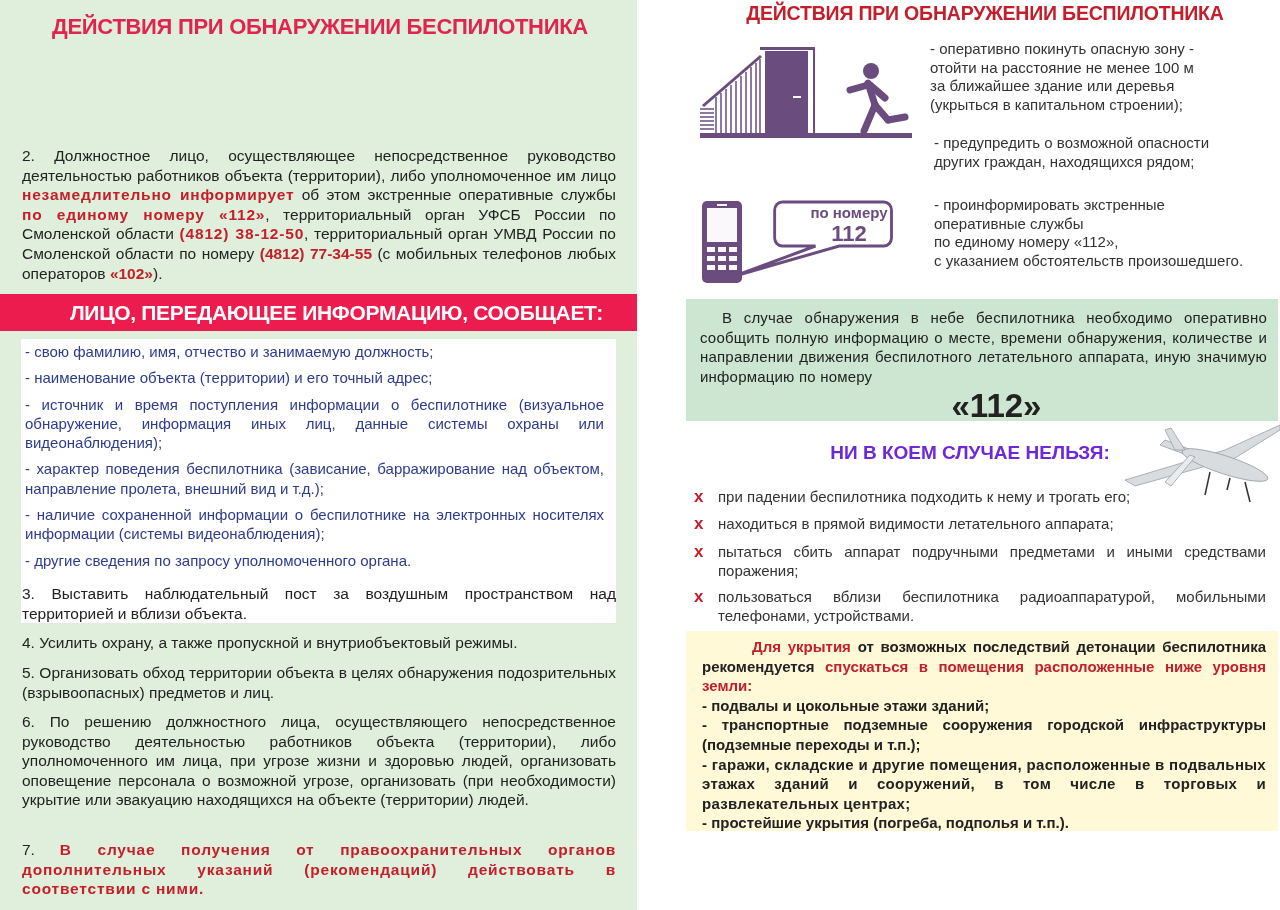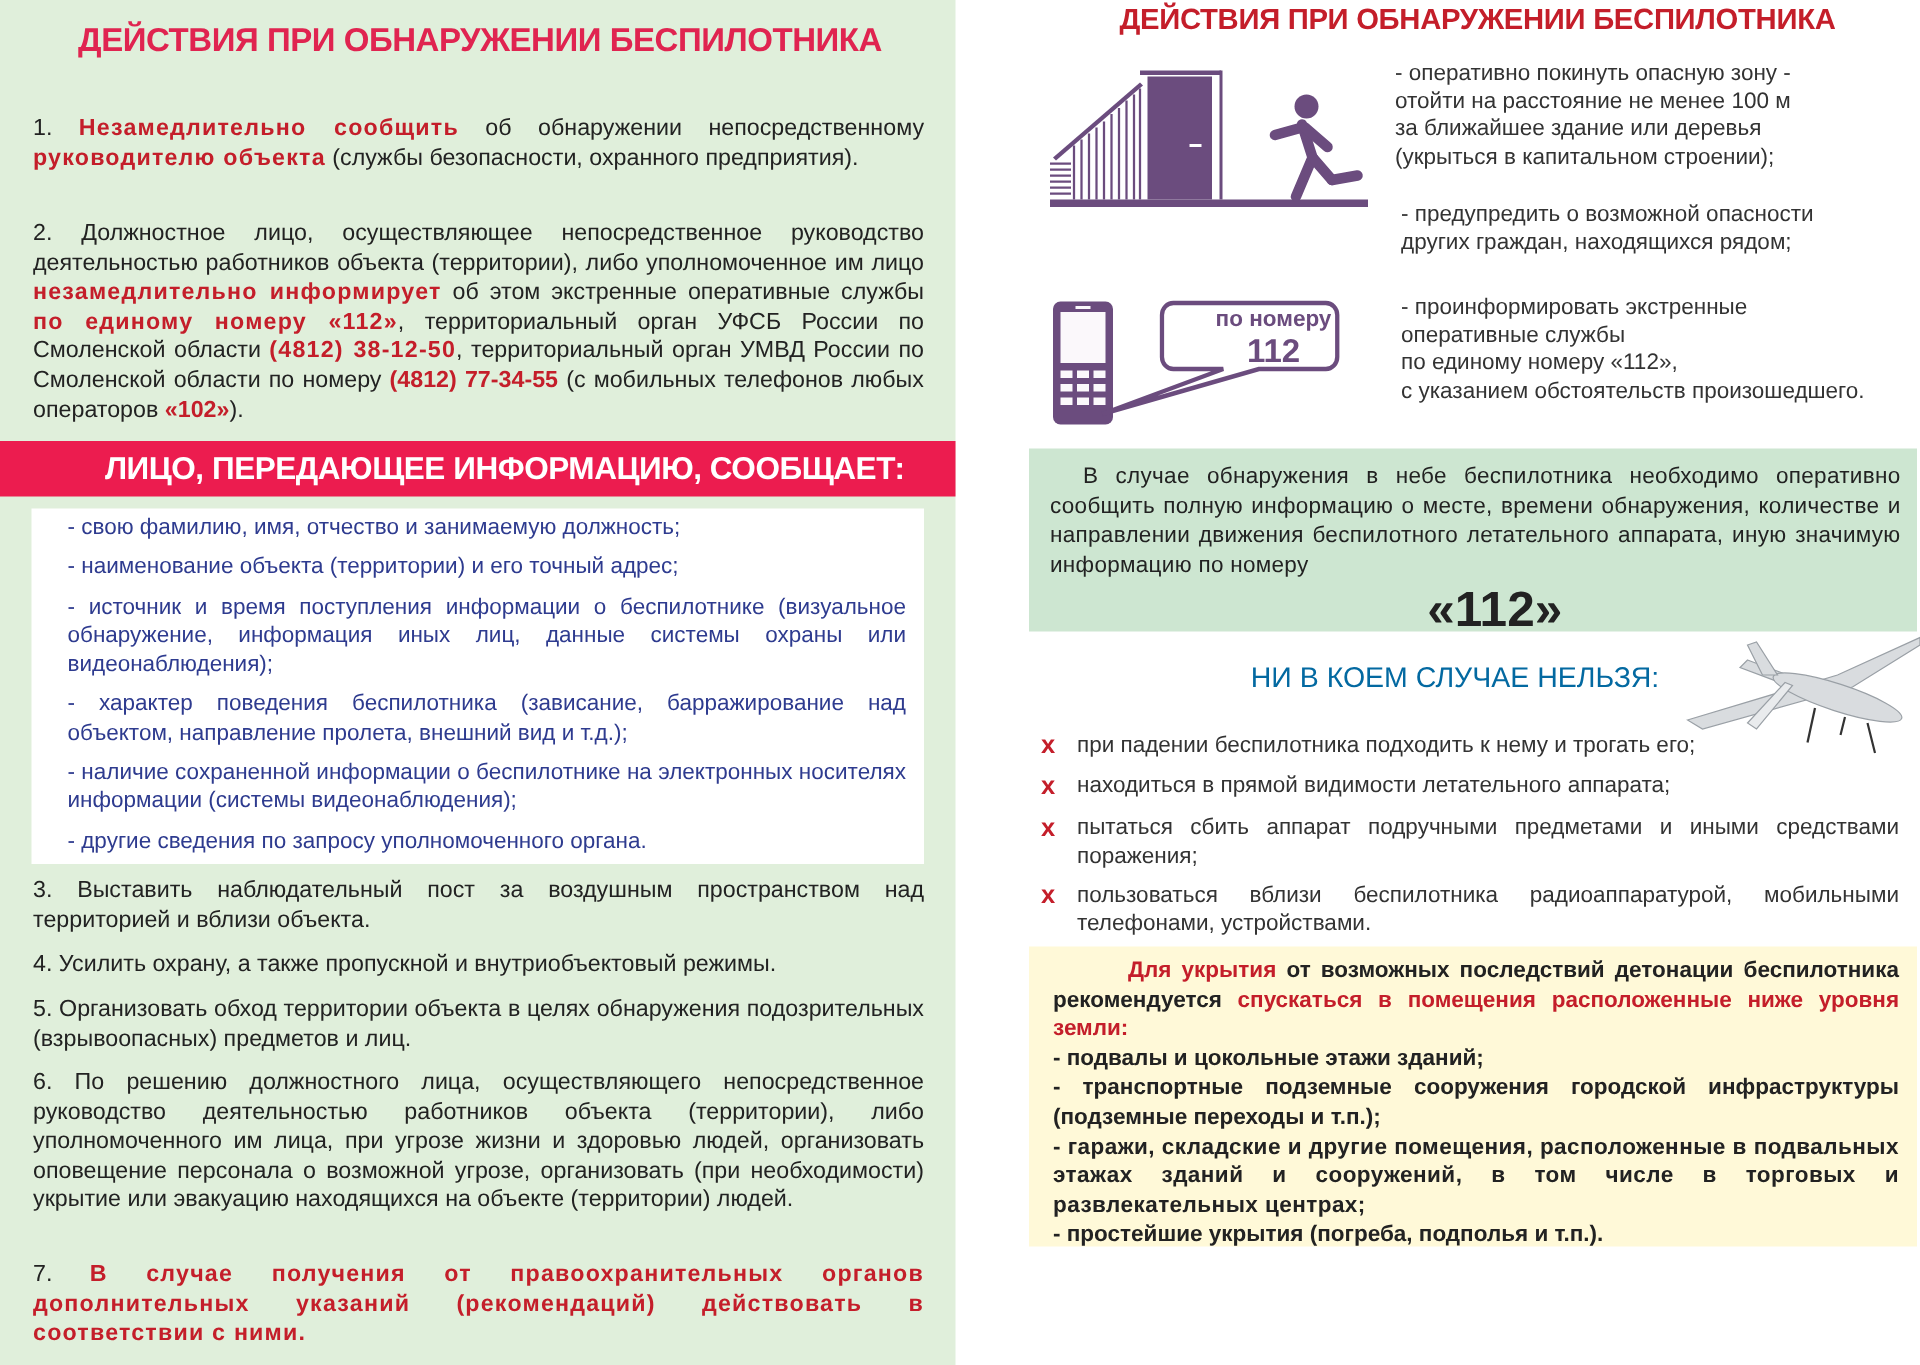--- a/index.html
+++ b/index.html
@@ -6,48 +6,45 @@
   html, body { width: 1280px; height: 910px; background: #ffffff; overflow: hidden; }
   body { font-family: "Liberation Sans", sans-serif; color: #222; position: relative; }
 
   
   #left { position: absolute; left: 0; top: 0; width: 637px; height: 910px; background: #e0efdb; }
   .l-title { position: absolute; left: 20px; top: 14px; width: 600px; text-align: center; color: #e02450; font-weight: bold; font-size: 22px; line-height: 26px; letter-spacing: -0.3px; }
   .l-par { position: absolute; left: 22px; width: 594px; font-size: 15.5px; line-height: 19.6px; text-align: justify; color: #222; }
   .red { color: #c41e2a; font-weight: bold; letter-spacing: 0.8px; }
   .redn { color: #c41e2a; font-weight: bold; }
   .band { position: absolute; left: 0; top: 294px; width: 637px; height: 37px; background: #ec1c4f; color: #fff; font-weight: bold; font-size: 21px; line-height: 37px; text-align: center; letter-spacing: -0.3px; padding-left: 36px; }
-  .wbox { position: absolute; left: 21px; top: 339px; width: 595px; height: 237px; background: #ffffff; padding: 3px 12px 0 24px; }
+  .wbox { position: absolute; left: 21px; top: 339px; width: 595px; height: 284px; background: #ffffff; padding: 3px 12px 0 4px; }
   .wbox .it { font-size: 15px; line-height: 19.3px; color: #2e3b8f; text-align: justify; margin-bottom: 7px; }
 
   
   .r-title { position: absolute; left: 690px; top: 2px; width: 590px; text-align: center; color: #c41e2a; font-weight: bold; font-size: 19.5px; letter-spacing: -0.2px; }
   .r-txt { position: absolute; font-size: 15px; line-height: 18.5px; color: #333; }
   .icon-purple { fill: #6b4c7e; stroke: #6b4c7e; }
   .greenbox { position: absolute; left: 686px; top: 299px; width: 592px; height: 122px; background: #cde6d1; padding: 9px 11px 0 40px; }
   .greenbox .t { font-size: 15px; line-height: 19.6px; font-weight: normal; text-align: justify; color: #222; text-indent: 22px; margin-left: -26px; letter-spacing: 0.2px; }
   .greenbox .big { text-align: center; font-size: 33px; font-weight: bold; line-height: 36px; margin-top: 2px; color: #222; }
-  .nope-title { position: absolute; left: 760px; top: 442px; width: 420px; text-align: center; color: #0369a1; font-weight: normal; font-size: 19px; }
+  .nope-title { position: absolute; left: 760px; top: 442px; width: 420px; text-align: center; color: #6d28d9; font-weight: bold; font-size: 19px; }
   .nope { position: absolute; left: 694px; width: 572px; font-size: 15px; line-height: 19px; color: #333; display: flex; }
   .nope .x { color: #c41e2a; font-weight: bold; width: 24px; flex: none; font-size: 17px; }
   .nope .tx { text-align: justify; flex: 1; }
   .ybox { position: absolute; left: 686px; top: 631px; width: 592px; height: 200px; background: #fff9d8; padding: 6px 12px 0 16px; font-size: 15px; line-height: 19.6px; font-weight: bold; color: #222; }
   .ybox p { text-align: justify; }
 </style>
 </head>
 <body>
 
 <div id="left">
   <div class="l-title">
     <div>ДЕЙСТВИЯ ПРИ ОБНАРУЖЕНИИ БЕСПИЛОТНИКА</div>
   </div>
 
-  <div class="l-par" style="top:76px">
-    <span>1. </span><span class="red">Незамедлительно сообщить</span><span> об обнаружении непосредственному </span><span class="red">руководителю объекта</span><span> (службы безопасности, охранного предприятия).</span>
-  </div>
 
   <div class="l-par" style="top:146px">
     <span>2. Должностное лицо, осуществляющее непосредственное руководство деятельностью работников объекта (территории), либо уполномоченное им лицо </span><span class="red">незамедлительно информирует</span><span> об этом экстренные оперативные службы </span><span class="red">по единому номеру «112»</span><span>, территориальный орган УФСБ России по Смоленской области </span><span class="red">(4812) 38-12-50</span><span>, территориальный орган УМВД России по Смоленской области по номеру </span><span class="redn">(4812) 77-34-55</span><span> (с мобильных телефонов любых операторов </span><span class="redn">«102»</span><span>).</span>
   </div>
 
   <div class="band">ЛИЦО, ПЕРЕДАЮЩЕЕ ИНФОРМАЦИЮ, СООБЩАЕТ:</div>
 
   <div class="wbox">
     <div class="it">- свою фамилию, имя, отчество и занимаемую должность;</div>
     <div class="it">- наименование объекта (территории) и его точный адрес;</div>

